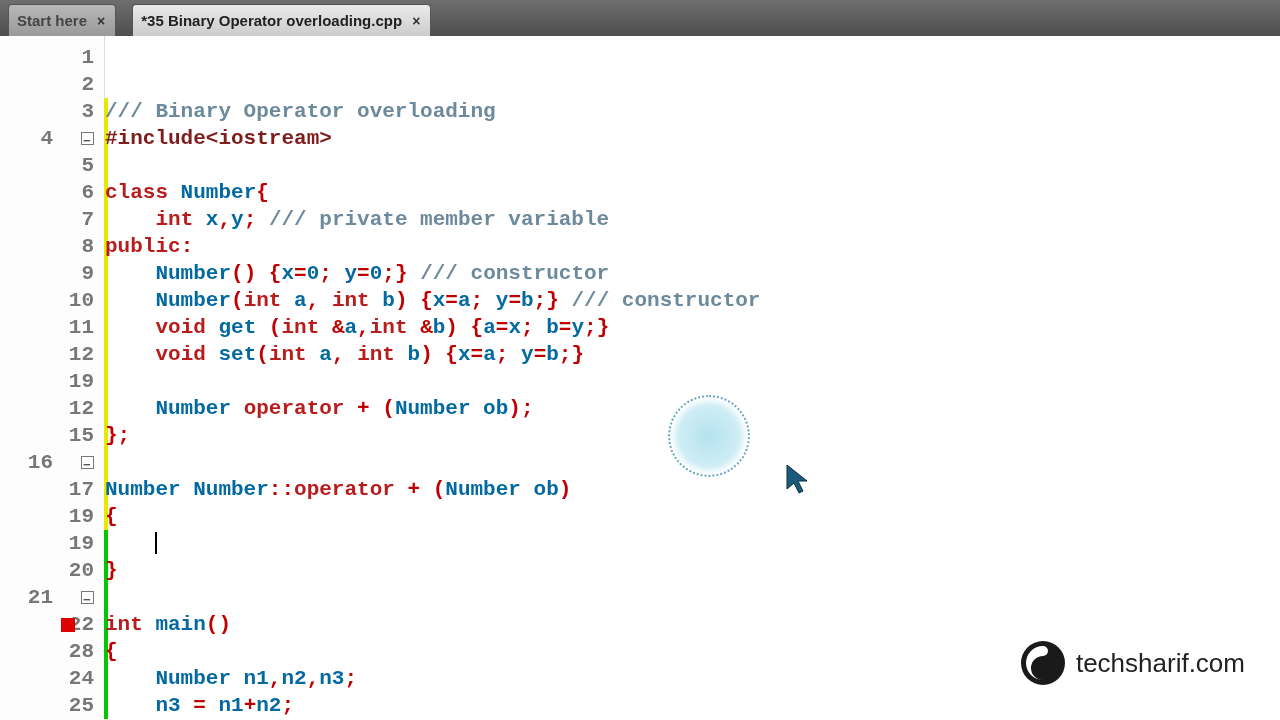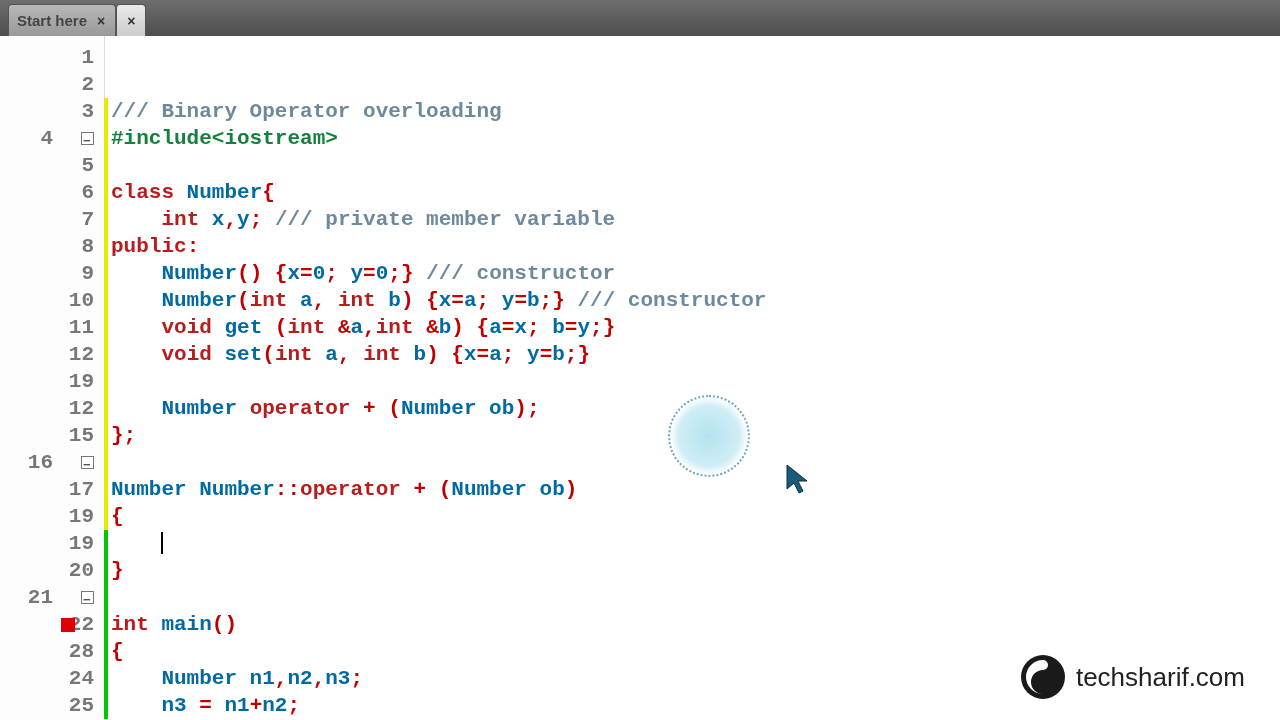--- a/index.html
+++ b/index.html
@@ -10,21 +10,21 @@
     background: #f5f5f5;
     overflow: hidden;
     width: 1280px;
     height: 720px;
     position: relative;
   }
   .tab-bar {
     background: linear-gradient(to bottom, #6e6e6e, #4e4e4e);
     padding: 4px 8px 0 8px;
     display: flex;
-    gap: 0;
+    gap: 16px;
     height: 36px;
   }
   .tab {
     background: linear-gradient(to bottom, #eaeaea, #cccccc);
     border: 1px solid #555;
     border-bottom: none;
     border-radius: 4px 4px 0 0;
     padding: 3px 8px;
     display: flex;
     align-items: center;
@@ -99,32 +99,32 @@
     position: absolute;
     right: -4px;
     top: 0;
     width: 4px;
     height: 100%;
   }
   .cb-yellow { background: #e8e800; }
   .cb-green { background: #00c800; }
   .code {
     padding-top: 8px;
-    padding-left: 6px;
+    padding-left: 0;
     line-height: 27px;
     white-space: pre;
     color: #000;
     position: relative;
     flex: 1;
   }
   .code-row {
     height: 27px;
   }
   .c-comment { color: #6d8a9c; }
-  .c-green { color: #15803d; text-align: right; }
+  .c-green { color: #7f1d1d; text-align: right; }
   .c-blue { color: #b91c1c; }
   .c-black { color: #0369a1; }
   .c-red { color: #c00000; }
   .cursor-bar {
     display: inline-block;
     width: 2px;
     height: 22px;
     background: #000;
     vertical-align: middle;
     margin-left: 50px;
@@ -141,21 +141,21 @@
     pointer-events: none;
   }
   .mouse-cursor {
     position: absolute;
     top: 400px;
     left: 604px;
     pointer-events: none;
   }
   .watermark {
     position: absolute;
-    bottom: 20px;
+    bottom: 34px;
     right: 35px;
     display: flex;
     align-items: center;
     gap: 10px;
     font-family: Arial, sans-serif;
     color: #222;
     font-size: 26px;
     font-weight: 500;
   }
   .watermark-logo {
@@ -166,20 +166,21 @@
 </style>
 </head>
 <body>
 
 <div class="tab-bar">
   <div class="tab inactive">
     <span>Start here</span>
     <span class="tab-close">×</span>
   </div>
   <div class="tab">
+    <span>*35 Binary Operator overloading.cpp</span>
     <span class="tab-close">×</span>
   </div>
 </div>
 
 <div class="editor">
   <div class="gutter" id="gutter">
       <div class="gutter-row">
         <span class="num">1</span>
         <span class="change-bar"></span>
       </div>

